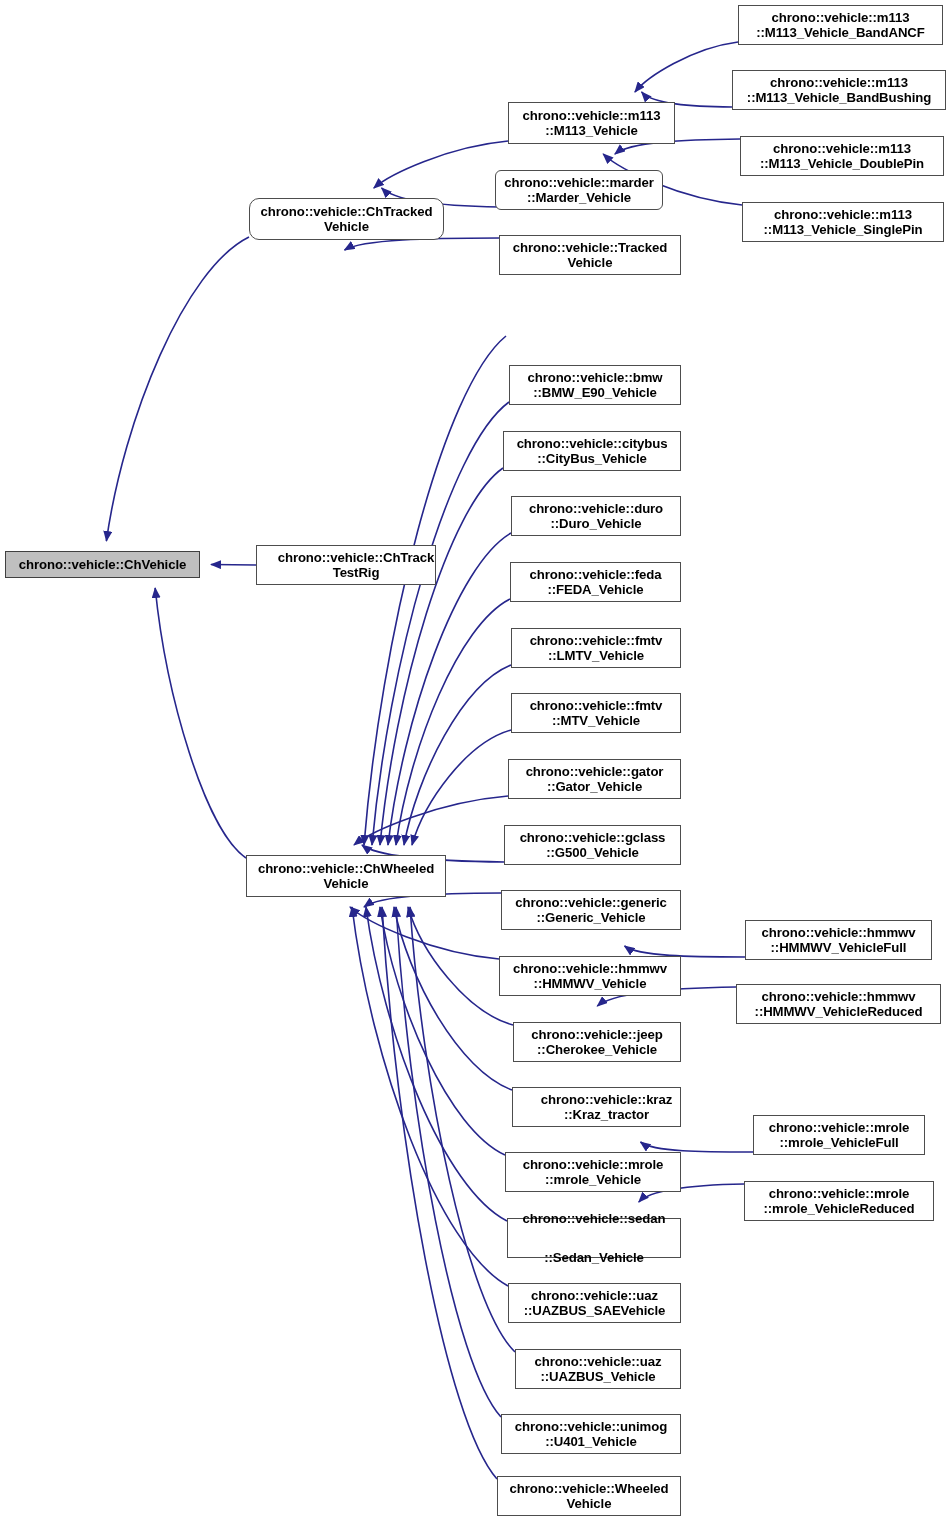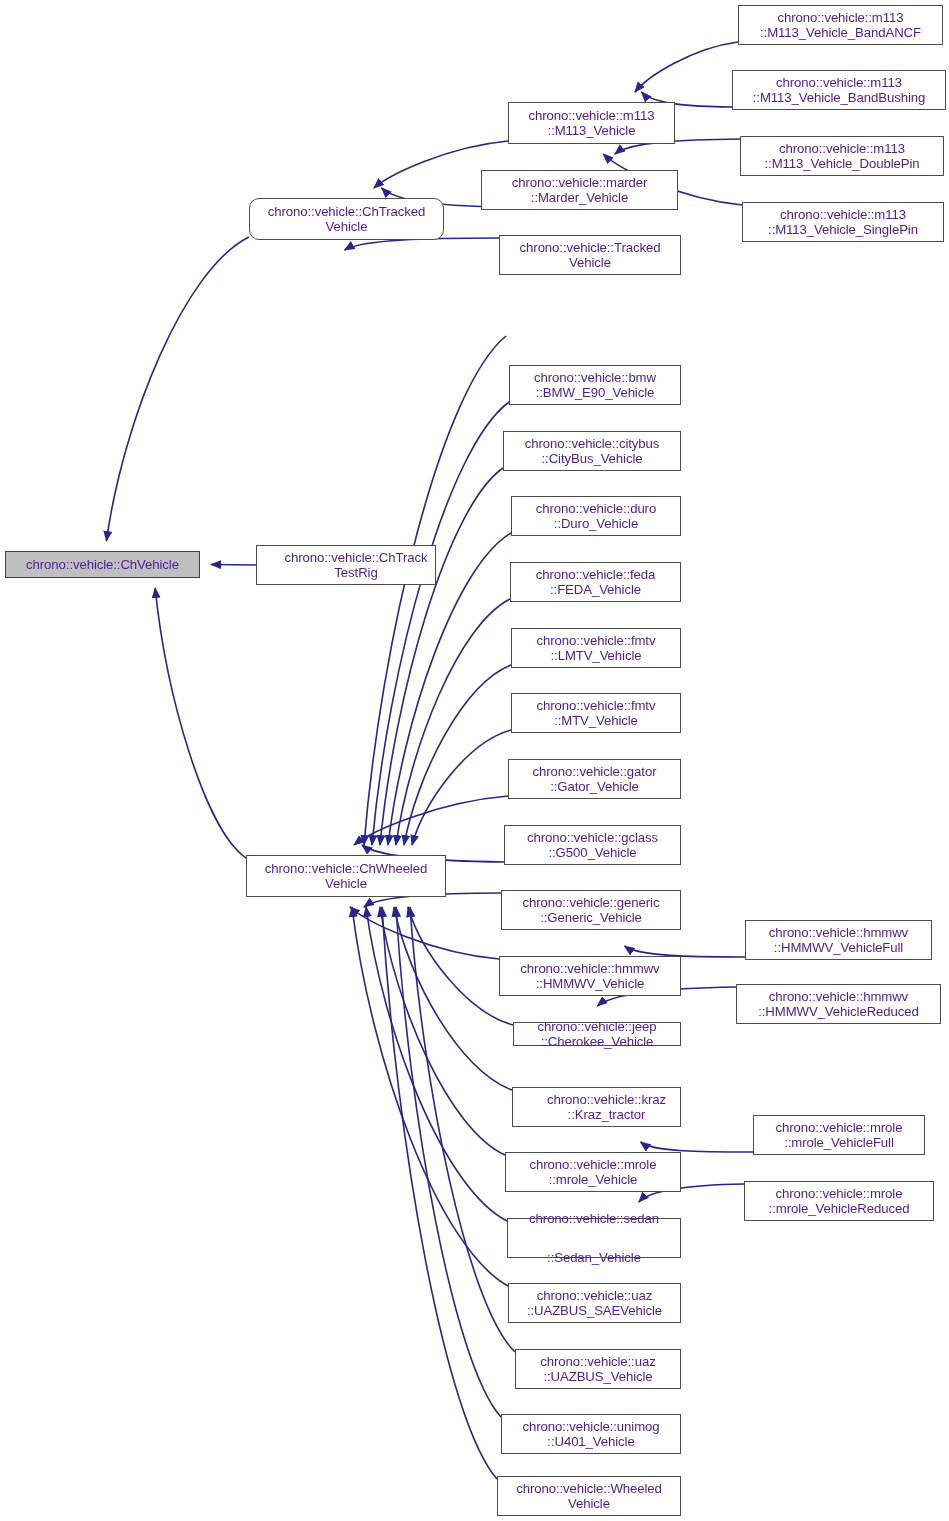--- a/index.html
+++ b/index.html
@@ -24,31 +24,32 @@
     top: 0;
     width: 949px;
     height: 1521px;
     pointer-events: none;
   }
   .node {
     position: absolute;
     box-sizing: border-box;
     border: 1px solid #4d4d4d;
     background: #ffffff;
-    color: #4c1d95;
+    color: #000000;
     font-size: 13.2px;
     line-height: 15.5px;
     text-align: center;
     display: flex;
     flex-direction: column;
     align-items: center;
     justify-content: center;
     white-space: nowrap;
     letter-spacing: -0.1px;
     z-index: 2;
+    font-weight: bold;
   }
   .node.highlight {
     background: #bfbfbf;
     border: 1px solid #404040;
   }
   .node .ln {
     display: block;
   }
 </style>
 </head>
@@ -105,21 +106,21 @@
       <span class="ln">TestRig</span>
     </div>
     <div class="node" style="left: 249px; top: 198px; width: 195px; height: 42px; border-radius: 10px;">
       <span class="ln">chrono::vehicle::ChTracked</span>
       <span class="ln">Vehicle</span>
     </div>
     <div class="node" style="left: 508px; top: 102px; width: 167px; height: 42px;">
       <span class="ln">chrono::vehicle::m113</span>
       <span class="ln">::M113_Vehicle</span>
     </div>
-    <div class="node" style="left: 481px; top: 170px; width: 197px; height: 40px;">
+    <div class="node" style="left: 495px; top: 170px; width: 168px; height: 40px; border-radius: 6px;">
       <span class="ln">chrono::vehicle::marder</span>
       <span class="ln">::Marder_Vehicle</span>
     </div>
     <div class="node" style="left: 499px; top: 235px; width: 182px; height: 40px;">
       <span class="ln">chrono::vehicle::Tracked</span>
       <span class="ln">Vehicle</span>
     </div>
     <div class="node" style="left: 738px; top: 5px; width: 205px; height: 40px;">
       <span class="ln">chrono::vehicle::m113</span>
       <span class="ln">::M113_Vehicle_BandANCF</span>
@@ -173,21 +174,21 @@
       <span class="ln">::G500_Vehicle</span>
     </div>
     <div class="node" style="left: 501px; top: 890px; width: 180px; height: 40px;">
       <span class="ln">chrono::vehicle::generic</span>
       <span class="ln">::Generic_Vehicle</span>
     </div>
     <div class="node" style="left: 499px; top: 956px; width: 182px; height: 40px;">
       <span class="ln">chrono::vehicle::hmmwv</span>
       <span class="ln">::HMMWV_Vehicle</span>
     </div>
-    <div class="node" style="left: 513px; top: 1022px; width: 168px; height: 24px;">
+    <div class="node" style="left: 513px; top: 1022px; width: 168px; height: 40px;">
       <span class="ln">chrono::vehicle::jeep</span>
       <span class="ln">::Cherokee_Vehicle</span>
     </div>
     <div class="node" style="left: 512px; top: 1087px; width: 169px; height: 40px; padding-left: 20px;">
       <span class="ln">chrono::vehicle::kraz</span>
       <span class="ln">::Kraz_tractor</span>
     </div>
     <div class="node" style="left: 505px; top: 1152px; width: 176px; height: 40px;">
       <span class="ln">chrono::vehicle::mrole</span>
       <span class="ln">::mrole_Vehicle</span>

